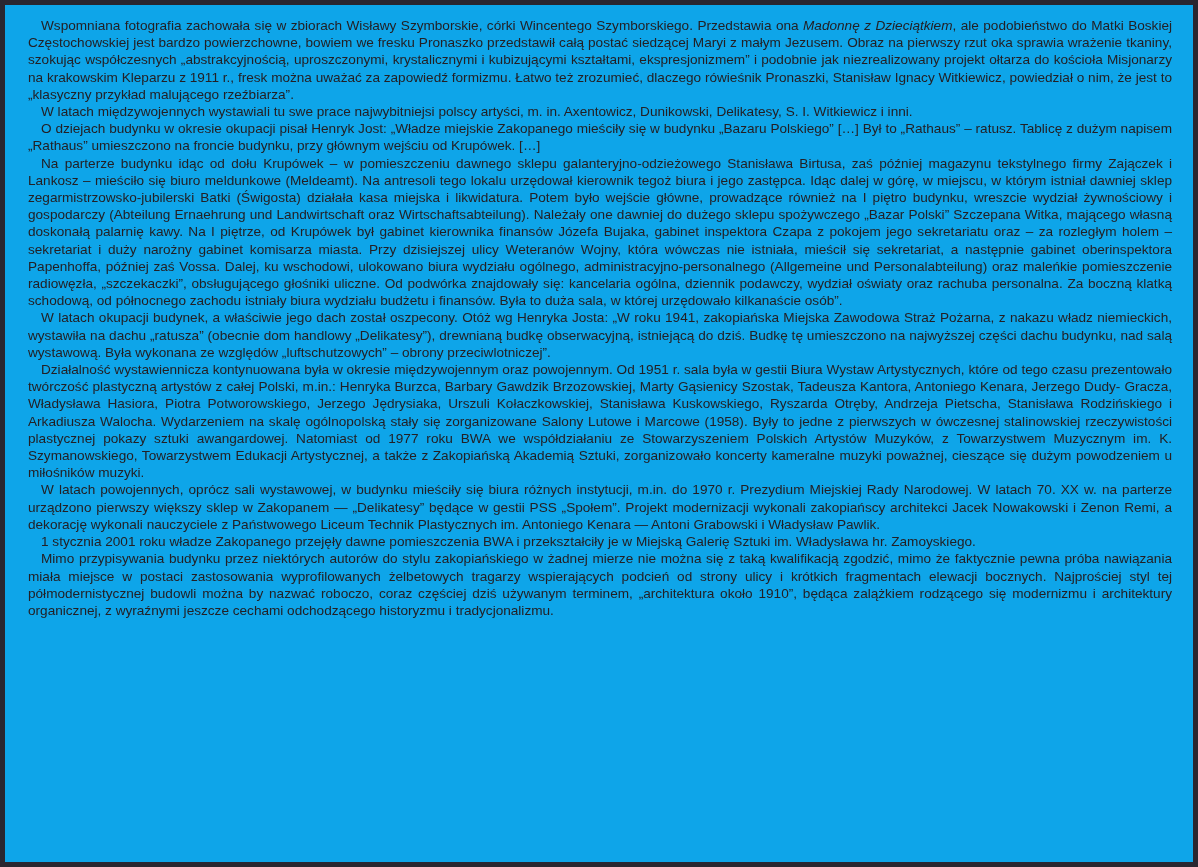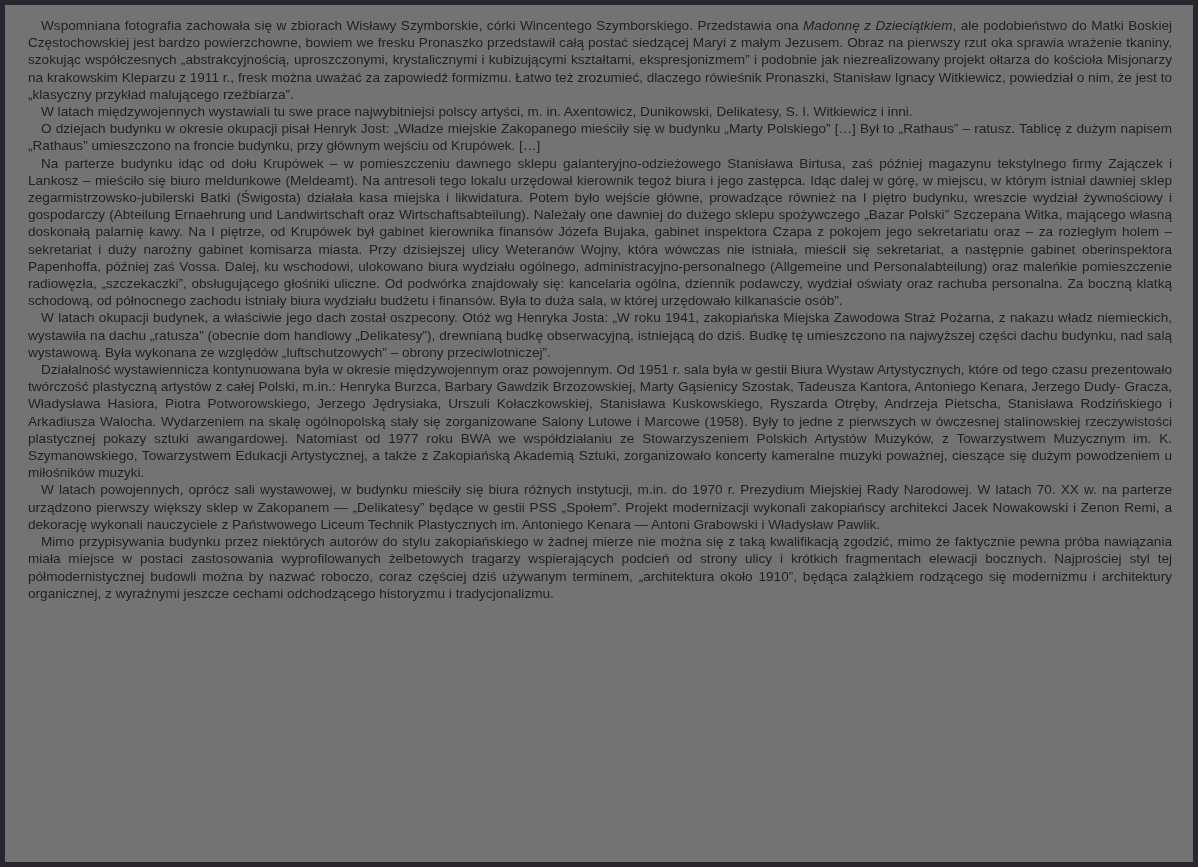--- a/index.html
+++ b/index.html
@@ -12,21 +12,21 @@
       background: #2a2630;
       position: relative;
       overflow: hidden;
     }
     .page {
       position: absolute;
       left: 5px;
       top: 5px;
       width: 1188px;
       height: 857px;
-      background: #737373;
+      background: #0ea5e9;
       box-sizing: border-box;
     }
     .page-text {
       position: absolute;
       left: 23px;
       top: 12px;
       width: 1144px;
       font-family: "Liberation Sans", sans-serif;
       font-size: 13.6px;
       line-height: 17.2px;
@@ -41,20 +41,21 @@
       font-style: italic;
     }
   </style>
 </head>
 <body>
 
 <div class="page">
   <div class="page-text">
     <p class="para"><span>Wspomniana fotografia zachowała się w zbiorach Wisławy Szymborskie, córki Wincentego Szymborskiego. Przedstawia ona </span><span class="it">Madonnę z Dzieciątkiem</span><span>, ale podobieństwo do Matki Boskiej Częstochowskiej jest bardzo powierzchowne, bowiem we fresku Pronaszko przedstawił całą postać siedzącej Maryi z małym Jezusem. Obraz na pierwszy rzut oka sprawia wrażenie tkaniny, szokując współczesnych „abstrakcyjnością, uproszczonymi, krystalicznymi i kubizującymi kształtami, ekspresjonizmem” i podobnie jak niezrealizowany projekt ołtarza do kościoła Misjonarzy na krakowskim Kleparzu z 1911 r., fresk można uważać za zapowiedź formizmu. Łatwo też zrozumieć, dlaczego rówieśnik Pronaszki, Stanisław Ignacy Witkiewicz, powiedział o nim, że jest to „klasyczny przykład malującego rzeźbiarza”.</span></p>
     <p class="para">W latach międzywojennych wystawiali tu swe prace najwybitniejsi polscy artyści, m. in. Axentowicz, Dunikowski, Delikatesy, S. I. Witkiewicz i inni.</p>
-    <p class="para">O dziejach budynku w okresie okupacji pisał Henryk Jost: „Władze miejskie Zakopanego mieściły się w budynku „Marty Polskiego” […] Był to „Rathaus” – ratusz. Tablicę z dużym napisem „Rathaus” umieszczono na froncie budynku, przy głównym wejściu od Krupówek. […]</p>
+    <p class="para">O dziejach budynku w okresie okupacji pisał Henryk Jost: „Władze miejskie Zakopanego mieściły się w budynku „Bazaru Polskiego” […] Był to „Rathaus” – ratusz. Tablicę z dużym napisem „Rathaus” umieszczono na froncie budynku, przy głównym wejściu od Krupówek. […]</p>
     <p class="para">Na parterze budynku idąc od dołu Krupówek – w pomieszczeniu dawnego sklepu galanteryjno-odzieżowego Stanisława Birtusa, zaś później magazynu tekstylnego firmy Zajączek i Lankosz – mieściło się biuro meldunkowe (Meldeamt). Na antresoli tego lokalu urzędował kierownik tegoż biura i jego zastępca. Idąc dalej w górę, w miejscu, w którym istniał dawniej sklep zegarmistrzowsko-jubilerski Batki (Świgosta) działała kasa miejska i likwidatura. Potem było wejście główne, prowadzące również na I piętro budynku, wreszcie wydział żywnościowy i gospodarczy (Abteilung Ernaehrung und Landwirtschaft oraz Wirtschaftsabteilung). Należały one dawniej do dużego sklepu spożywczego „Bazar Polski” Szczepana Witka, mającego własną doskonałą palarnię kawy. Na I piętrze, od Krupówek był gabinet kierownika finansów Józefa Bujaka, gabinet inspektora Czapa z pokojem jego sekretariatu oraz – za rozległym holem – sekretariat i duży narożny gabinet komisarza miasta. Przy dzisiejszej ulicy Weteranów Wojny, która wówczas nie istniała, mieścił się sekretariat, a następnie gabinet oberinspektora Papenhoffa, później zaś Vossa. Dalej, ku wschodowi, ulokowano biura wydziału ogólnego, administracyjno-personalnego (Allgemeine und Personalabteilung) oraz maleńkie pomieszczenie radiowęzła, „szczekaczki”, obsługującego głośniki uliczne. Od podwórka znajdowały się: kancelaria ogólna, dziennik podawczy, wydział oświaty oraz rachuba personalna. Za boczną klatką schodową, od północnego zachodu istniały biura wydziału budżetu i finansów. Była to duża sala, w której urzędowało kilkanaście osób”.</p>
     <p class="para">W latach okupacji budynek, a właściwie jego dach został oszpecony. Otóż wg Henryka Josta: „W roku 1941, zakopiańska Miejska Zawodowa Straż Pożarna, z nakazu władz niemieckich, wystawiła na dachu „ratusza” (obecnie dom handlowy „Delikatesy”), drewnianą budkę obserwacyjną, istniejącą do dziś. Budkę tę umieszczono na najwyższej części dachu budynku, nad salą wystawową. Była wykonana ze względów „luftschutzowych” – obrony przeciwlotniczej”.</p>
     <p class="para">Działalność wystawiennicza kontynuowana była w okresie międzywojennym oraz powojennym. Od 1951 r. sala była w gestii Biura Wystaw Artystycznych, które od tego czasu prezentowało twórczość plastyczną artystów z całej Polski, m.in.: Henryka Burzca, Barbary Gawdzik Brzozowskiej, Marty Gąsienicy Szostak, Tadeusza Kantora, Antoniego Kenara, Jerzego Dudy- Gracza, Władysława Hasiora, Piotra Potworowskiego, Jerzego Jędrysiaka, Urszuli Kołaczkowskiej, Stanisława Kuskowskiego, Ryszarda Otręby, Andrzeja Pietscha, Stanisława Rodzińskiego i Arkadiusza Walocha. Wydarzeniem na skalę ogólnopolską stały się zorganizowane Salony Lutowe i Marcowe (1958). Były to jedne z pierwszych w ówczesnej stalinowskiej rzeczywistości plastycznej pokazy sztuki awangardowej. Natomiast od 1977 roku BWA we współdziałaniu ze Stowarzyszeniem Polskich Artystów Muzyków, z Towarzystwem Muzycznym im. K. Szymanowskiego, Towarzystwem Edukacji Artystycznej, a także z Zakopiańską Akademią Sztuki, zorganizowało koncerty kameralne muzyki poważnej, cieszące się dużym powodzeniem u miłośników muzyki.</p>
     <p class="para">W latach powojennych, oprócz sali wystawowej, w budynku mieściły się biura różnych instytucji, m.in. do 1970 r. Prezydium Miejskiej Rady Narodowej. W latach 70. XX w. na parterze urządzono pierwszy większy sklep w Zakopanem — „Delikatesy” będące w gestii PSS „Społem”. Projekt modernizacji wykonali zakopiańscy architekci Jacek Nowakowski i Zenon Remi, a dekorację wykonali nauczyciele z Państwowego Liceum Technik Plastycznych im. Antoniego Kenara — Antoni Grabowski i Władysław Pawlik.</p>
+    <p class="para">1 stycznia 2001 roku władze Zakopanego przejęły dawne pomieszczenia BWA i przekształciły je w Miejską Galerię Sztuki im. Władysława hr. Zamoyskiego.</p>
     <p class="para">Mimo przypisywania budynku przez niektórych autorów do stylu zakopiańskiego w żadnej mierze nie można się z taką kwalifikacją zgodzić, mimo że faktycznie pewna próba nawiązania miała miejsce w postaci zastosowania wyprofilowanych żelbetowych tragarzy wspierających podcień od strony ulicy i krótkich fragmentach elewacji bocznych. Najprościej styl tej półmodernistycznej budowli można by nazwać roboczo, coraz częściej dziś używanym terminem, „architektura około 1910”, będąca zalążkiem rodzącego się modernizmu i architektury organicznej, z wyraźnymi jeszcze cechami odchodzącego historyzmu i tradycjonalizmu.</p>
   </div>
 </div>
 
 </body></html>

